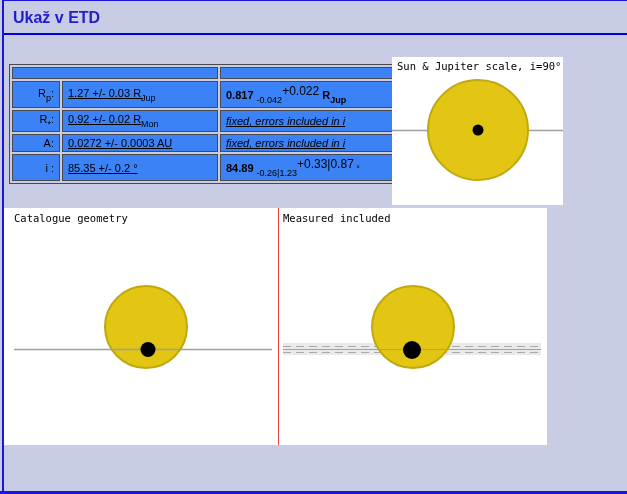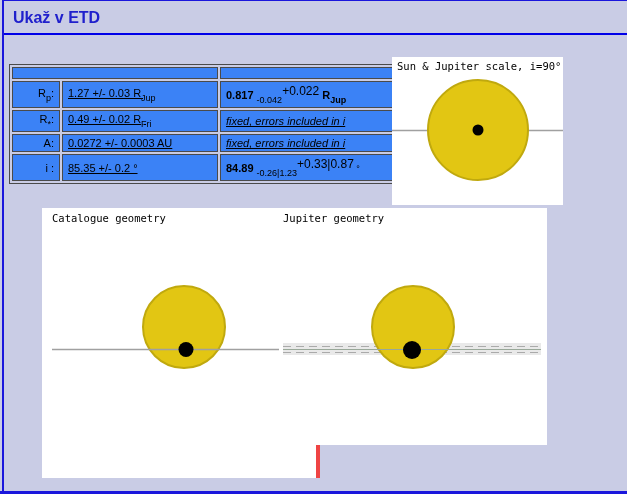--- a/index.html
+++ b/index.html
@@ -49,21 +49,21 @@
 
   .panel { position:absolute; background:#ffffff; }
   .panel-title {
     position:absolute; z-index:2;
     font-family:"DejaVu Sans Mono", monospace;
     font-size:10.5px; color:#000; white-space:nowrap;
   }
   .panel svg { position:absolute; left:0; top:0; }
 
   .panel-sunscale  { left:376px; top:57px;  width:171px; height:148px;margin-left:16px; }
-  .panel-catalogue { left:4px;   top:208px; width:274px; height:270px; border-right:4px solid #ef4444;margin-left:38px; }
+  .panel-catalogue { left:4px;   top:208px; width:274px; height:237px; border-right:4px solid #ef4444; }
   .panel-measured  { left:279px; top:208px; width:268px; height:237px; }
 </style>
 </head>
 <body>
 
 <div class="page">
 
   <div class="frame-left" style="background:#1a16dc"></div>
   <div class="frame-top" style="background:#1a16dc"></div>
   <div class="frame-bottom" style="background:#1a16dc"></div>
@@ -77,21 +77,21 @@
         <td class="cell-empty" colspan="2"></td>
         <td class="cell-empty"></td>
       </tr>
       <tr>
         <td class="cell-label"><span>R</span><span class="seg-sub">p</span><span>:</span></td>
         <td class="cell-value"><span>1.27 +/- 0.03 R</span><span class="seg-sub">Jup</span></td>
         <td class="cell-fit"><span class="seg-b">0.817 </span><span class="seg-sub">-0.042</span><span class="seg-sup">+0.022</span><span class="seg-b"> R</span><span class="seg-sub seg-b">Jup</span></td>
       </tr>
       <tr>
         <td class="cell-label"><span>R</span><span class="seg-sub">*</span><span>:</span></td>
-        <td class="cell-value"><span>0.49 +/- 0.02 R</span><span class="seg-sub">Fri</span></td>
+        <td class="cell-value"><span>0.92 +/- 0.02 R</span><span class="seg-sub">Mon</span></td>
         <td class="cell-fit"><span class="seg-i">fixed, errors included in i</span></td>
       </tr>
       <tr>
         <td class="cell-label"><span>A:</span></td>
         <td class="cell-value"><span>0.0272 +/- 0.0003 AU</span></td>
         <td class="cell-fit"><span class="seg-i">fixed, errors included in i</span></td>
       </tr>
       <tr>
         <td class="cell-label"><span>i :</span></td>
         <td class="cell-value"><span>85.35 +/- 0.2 °</span></td>
@@ -112,21 +112,21 @@
   <div class="panel panel-catalogue">
     <div class="panel-title" style="left:10px; top:4px;">Catalogue geometry</div>
     <svg width="274" height="237">
       <circle cx="142" cy="119" r="41" stroke-width="2" fill="#e2c613" stroke="#c0a90e"></circle>
       <line x1="10" y1="141.5" x2="268" y2="141.5" stroke-width="1.5" stroke="#a0a0a0"></line>
       <circle cx="144" cy="141.5" r="7.5" fill="#000000"></circle>
     </svg>
   </div>
 
   <div class="panel panel-measured">
-    <div class="panel-title" style="left:4px; top:4px;">Jupiter geometry</div>
+    <div class="panel-title" style="left:4px; top:4px;">Measured included</div>
     <svg width="268" height="237">
       <rect x="4" y="135" width="258" height="12" fill="#e9e9e9"></rect>
       <line x1="4" y1="138.5" x2="262" y2="138.5" stroke-width="1.2" stroke-dasharray="8 5" stroke="#aaaaaa"></line>
       <line x1="4" y1="144.5" x2="262" y2="144.5" stroke-width="1.2" stroke-dasharray="8 5" stroke="#aaaaaa"></line>
       <circle cx="134" cy="119" r="41" stroke-width="2" fill="#e2c613" stroke="#c0a90e"></circle>
       <line x1="4" y1="141.5" x2="262" y2="141.5" stroke-width="1.2" stroke="#99a899"></line>
       <circle cx="133" cy="142" r="9" fill="#000000"></circle>
     </svg>
   </div>
 

